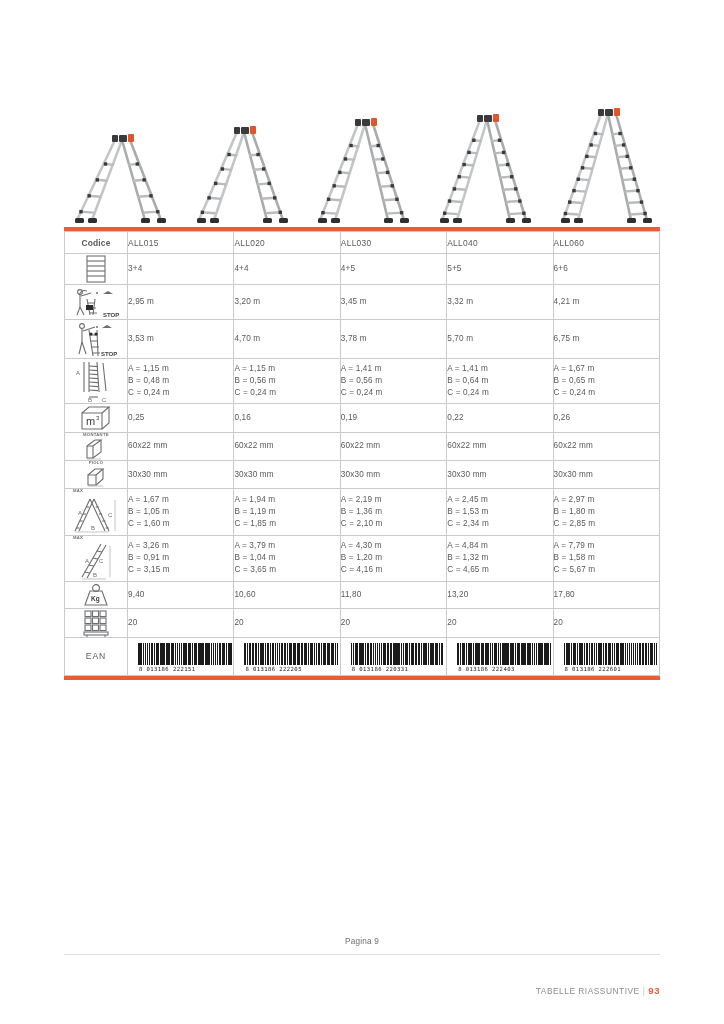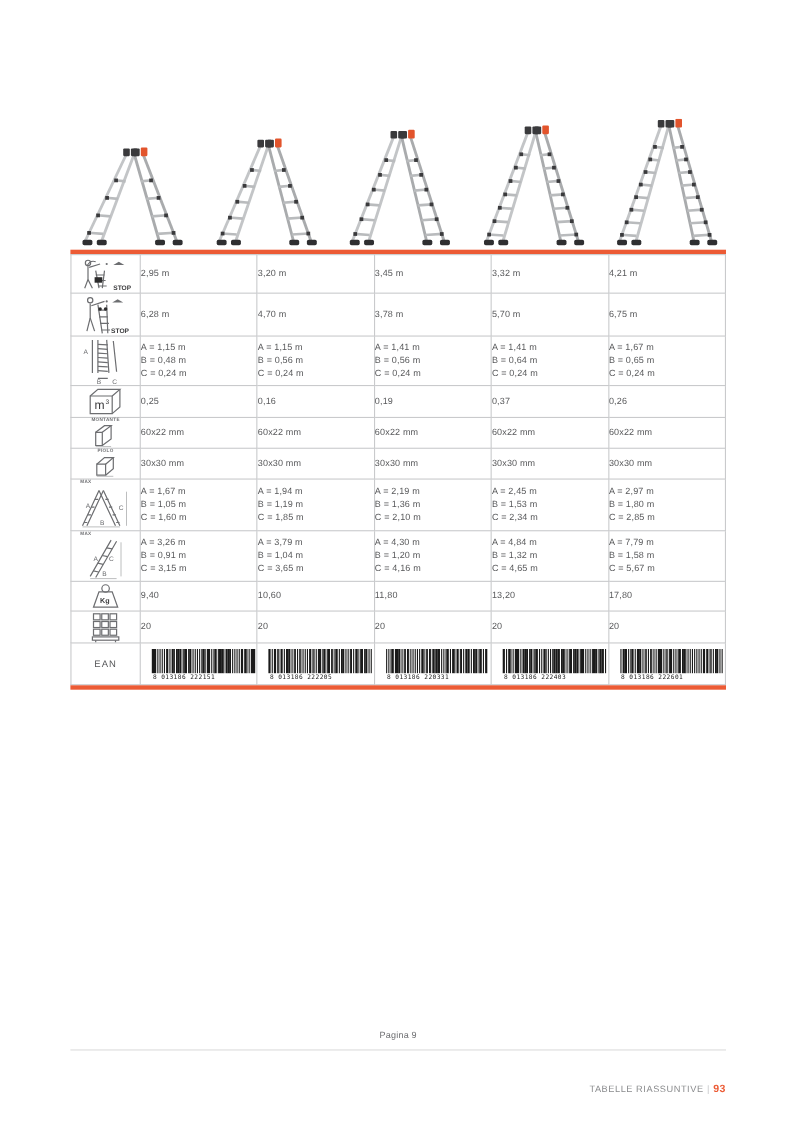--- a/index.html
+++ b/index.html
@@ -369,20 +369,42 @@
         <rect x="70" y="110" width="9" height="5" rx="1.6" fill="#2f2f31"></rect>
         <rect x="86" y="110" width="9" height="5" rx="1.6" fill="#2f2f31"></rect>
       </svg>
     </div>
   </div>
 
 <div id="spec-table-wrap">
   <div class="rule-top"></div>
   <table id="spec-table">
     <tbody id="spec-tbody">
+        <tr class="head-row">
+          <td class="icon-cell head-label">Codice</td>
+          <td class="head-code">ALL015</td>
+          <td class="head-code">ALL020</td>
+          <td class="head-code">ALL030</td>
+          <td class="head-code">ALL040</td>
+          <td class="head-code">ALL060</td>
+        </tr>
+        <tr>
+          <td class="icon-cell"><span><svg class="ico" width="26" height="30" viewBox="0 0 26 30">
+                <rect x="4" y="2" width="18" height="26" stroke="#6d6e71" fill="none" stroke-width="1.1"></rect>
+                <line x1="4" y1="7" x2="22" y2="7" stroke="#6d6e71" fill="none" stroke-width="1.1"></line>
+                <line x1="4" y1="12" x2="22" y2="12" stroke="#6d6e71" fill="none" stroke-width="1.1"></line>
+                <line x1="4" y1="17" x2="22" y2="17" stroke="#6d6e71" fill="none" stroke-width="1.1"></line>
+                <line x1="4" y1="22" x2="22" y2="22" stroke="#6d6e71" fill="none" stroke-width="1.1"></line>
+              </svg></span></td>
+          <td class="val-cell ml">3+4</td>
+          <td class="val-cell ml">4+4</td>
+          <td class="val-cell ml">4+5</td>
+          <td class="val-cell ml">5+5</td>
+          <td class="val-cell ml">6+6</td>
+        </tr>
         <tr>
           <td class="icon-cell"><span><svg class="ico" width="46" height="34" viewBox="0 0 46 34">
                 <path d="M6 10 q3 -6 8 -4" stroke="#6d6e71" fill="none" stroke-width="1.1"></path>
                 <circle cx="7" cy="7" r="2.4" stroke="#6d6e71" fill="none" stroke-width="1.1"></circle>
                 <path d="M7 10 l0 12 l-3 8" stroke="#6d6e71" fill="none" stroke-width="1.1"></path>
                 <path d="M7 22 l4 8" stroke="#6d6e71" fill="none" stroke-width="1.1"></path>
                 <path d="M8 11 l10 -3" stroke="#6d6e71" fill="none" stroke-width="1.1"></path>
                 <path d="M30 9 l5 -3 l5 3 z" fill="#6d6e71"></path>
                 <circle cx="24" cy="8" r="1" fill="#6d6e71"></circle>
                 <path d="M14 14 l3 16 M22 14 l-2 16" stroke="#6d6e71" fill="none" stroke-width="1.1"></path>
@@ -403,21 +425,21 @@
                 <path d="M9 22 l4 12" stroke="#6d6e71" fill="none" stroke-width="1.1"></path>
                 <path d="M10 11 l12 -4" stroke="#6d6e71" fill="none" stroke-width="1.1"></path>
                 <path d="M29 8 l5 -3 l5 3 z" fill="#6d6e71"></path>
                 <circle cx="24" cy="7" r="1" fill="#6d6e71"></circle>
                 <path d="M16 10 l4 26 M24 10 l1 26" stroke="#6d6e71" fill="none" stroke-width="1.1"></path>
                 <path d="M16 15 h8 M17 21 h8 M18 27 h8 M19 33 h8" stroke="#6d6e71" fill="none" stroke-width="1.1"></path>
                 <circle cx="18" cy="14" r="1.6" fill="#2c2c2c"></circle>
                 <circle cx="23" cy="14" r="1.6" fill="#2c2c2c"></circle>
                 <text x="28" y="36" font-family="Liberation Sans,sans-serif" font-size="6" font-weight="bold" fill="#3b3b3d">STOP</text>
               </svg></span></td>
-          <td class="val-cell ml">6,28 m</td>
+          <td class="val-cell ml">3,53 m</td>
           <td class="val-cell ml">4,70 m</td>
           <td class="val-cell ml">3,78 m</td>
           <td class="val-cell ml">5,70 m</td>
           <td class="val-cell ml">6,75 m</td>
         </tr>
         <tr>
           <td class="icon-cell"><span><svg class="ico" width="46" height="44" viewBox="0 0 46 44">
                 <text x="3" y="16" font-family="Liberation Sans,sans-serif" font-size="6" fill="#6d6e71">A</text>
                 <line x1="11" y1="3" x2="11" y2="33" stroke="#6d6e71" fill="none" stroke-width="1.1"></line>
                 <path d="M16 3 l0 30 M24 3 l2 30 M30 4 l3 28" stroke="#6d6e71" fill="none" stroke-width="1.1"></path>
@@ -452,21 +474,21 @@
           <td class="icon-cell"><span><svg class="ico" width="34" height="28" viewBox="0 0 34 28">
                 <path d="M3 9 L3 25 L23 25 L23 9 Z" stroke="#6d6e71" fill="none" stroke-width="1.1"></path>
                 <path d="M3 9 L10 3 L30 3 L23 9" stroke="#6d6e71" fill="none" stroke-width="1.1"></path>
                 <path d="M30 3 L30 19 L23 25" stroke="#6d6e71" fill="none" stroke-width="1.1"></path>
                 <text x="7" y="21" font-family="Liberation Sans,sans-serif" font-size="11" fill="#3b3b3d">m</text>
                 <text x="17" y="16" font-family="Liberation Sans,sans-serif" font-size="6" fill="#3b3b3d">3</text>
               </svg></span></td>
           <td class="val-cell ml">0,25</td>
           <td class="val-cell ml">0,16</td>
           <td class="val-cell ml">0,19</td>
-          <td class="val-cell ml">0,37</td>
+          <td class="val-cell ml">0,22</td>
           <td class="val-cell ml">0,26</td>
         </tr>
         <tr>
           <td class="icon-cell"><div class="ico-label" style="text-align:center;padding-left:0">MONTANTE</div><span><svg class="ico" width="34" height="22" viewBox="0 0 34 22">
                 <path d="M8 8 L8 20 L14 20 L14 8 Z" stroke="#6d6e71" fill="none" stroke-width="1.1"></path>
                 <path d="M8 8 L16 2 L22 2 L14 8" stroke="#6d6e71" fill="none" stroke-width="1.1"></path>
                 <path d="M22 2 L22 14 L14 20" stroke="#6d6e71" fill="none" stroke-width="1.1"></path>
                 <line x1="8" y1="21" x2="22" y2="21" stroke="#9a9b9d" stroke-width=".6"></line>
               </svg></span></td>
           <td class="val-cell ml">60x22 mm</td>

